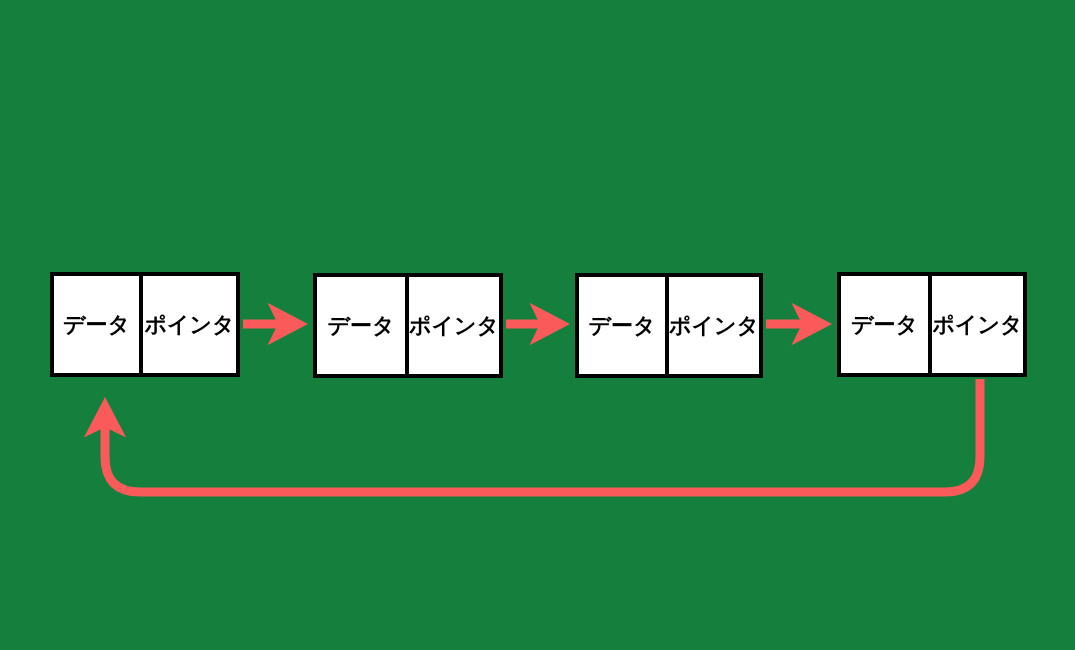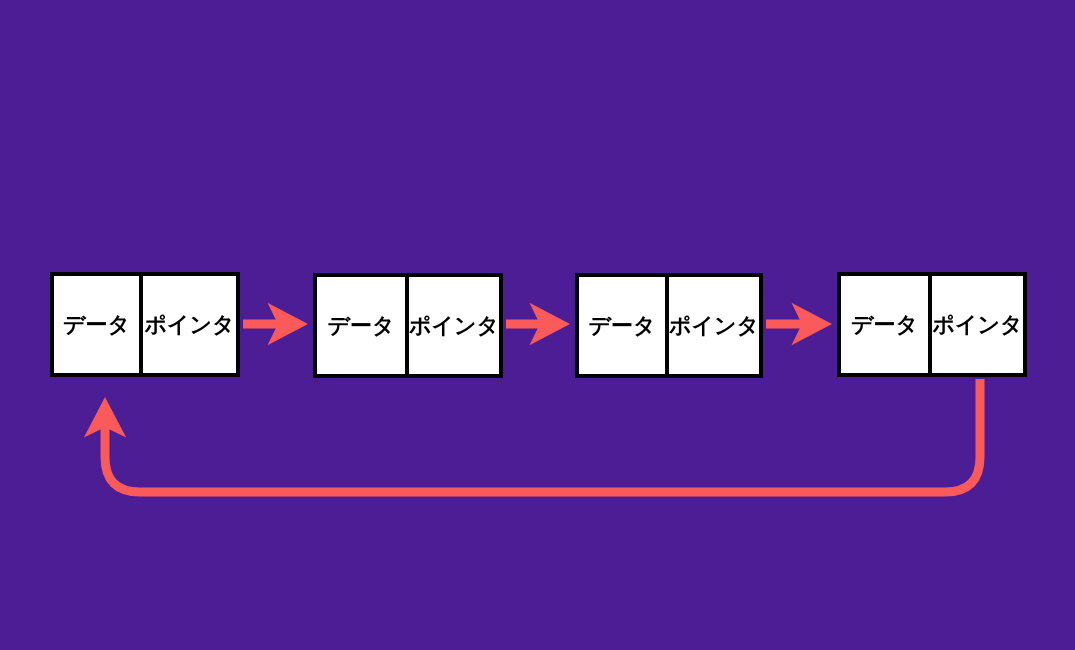--- a/index.html
+++ b/index.html
@@ -50,21 +50,21 @@
     left: 0;
     top: 0;
     width: 1075px;
     height: 650px;
     z-index: 2;
   }
 </style>
 </head>
 <body style="background: rgb(255, 255, 255);">
 
-<div id="canvas" style="background: #4c1d95;">
+<div id="canvas" style="background: #15803d;">
 
   <svg id="arrow-layer" viewBox="0 0 1075 650" xmlns="http://www.w3.org/2000/svg">
     <defs>
       <marker id="ah-right" markerWidth="5.2" markerHeight="5.2" refX="3.6" refY="2.6" orient="auto" markerUnits="strokeWidth">
         <path d="M 0.1 0.25 L 4.6 2.6 L 0.1 4.95 L 1.25 2.6 Z" fill="#fa5a5a"></path>
       </marker>
       <marker id="ah-up" markerWidth="5.2" markerHeight="5.2" refX="3.6" refY="2.6" orient="auto" markerUnits="strokeWidth">
         <path d="M 0.1 0.25 L 4.6 2.6 L 0.1 4.95 L 1.25 2.6 Z" fill="#fa5a5a"></path>
       </marker>
     </defs>

